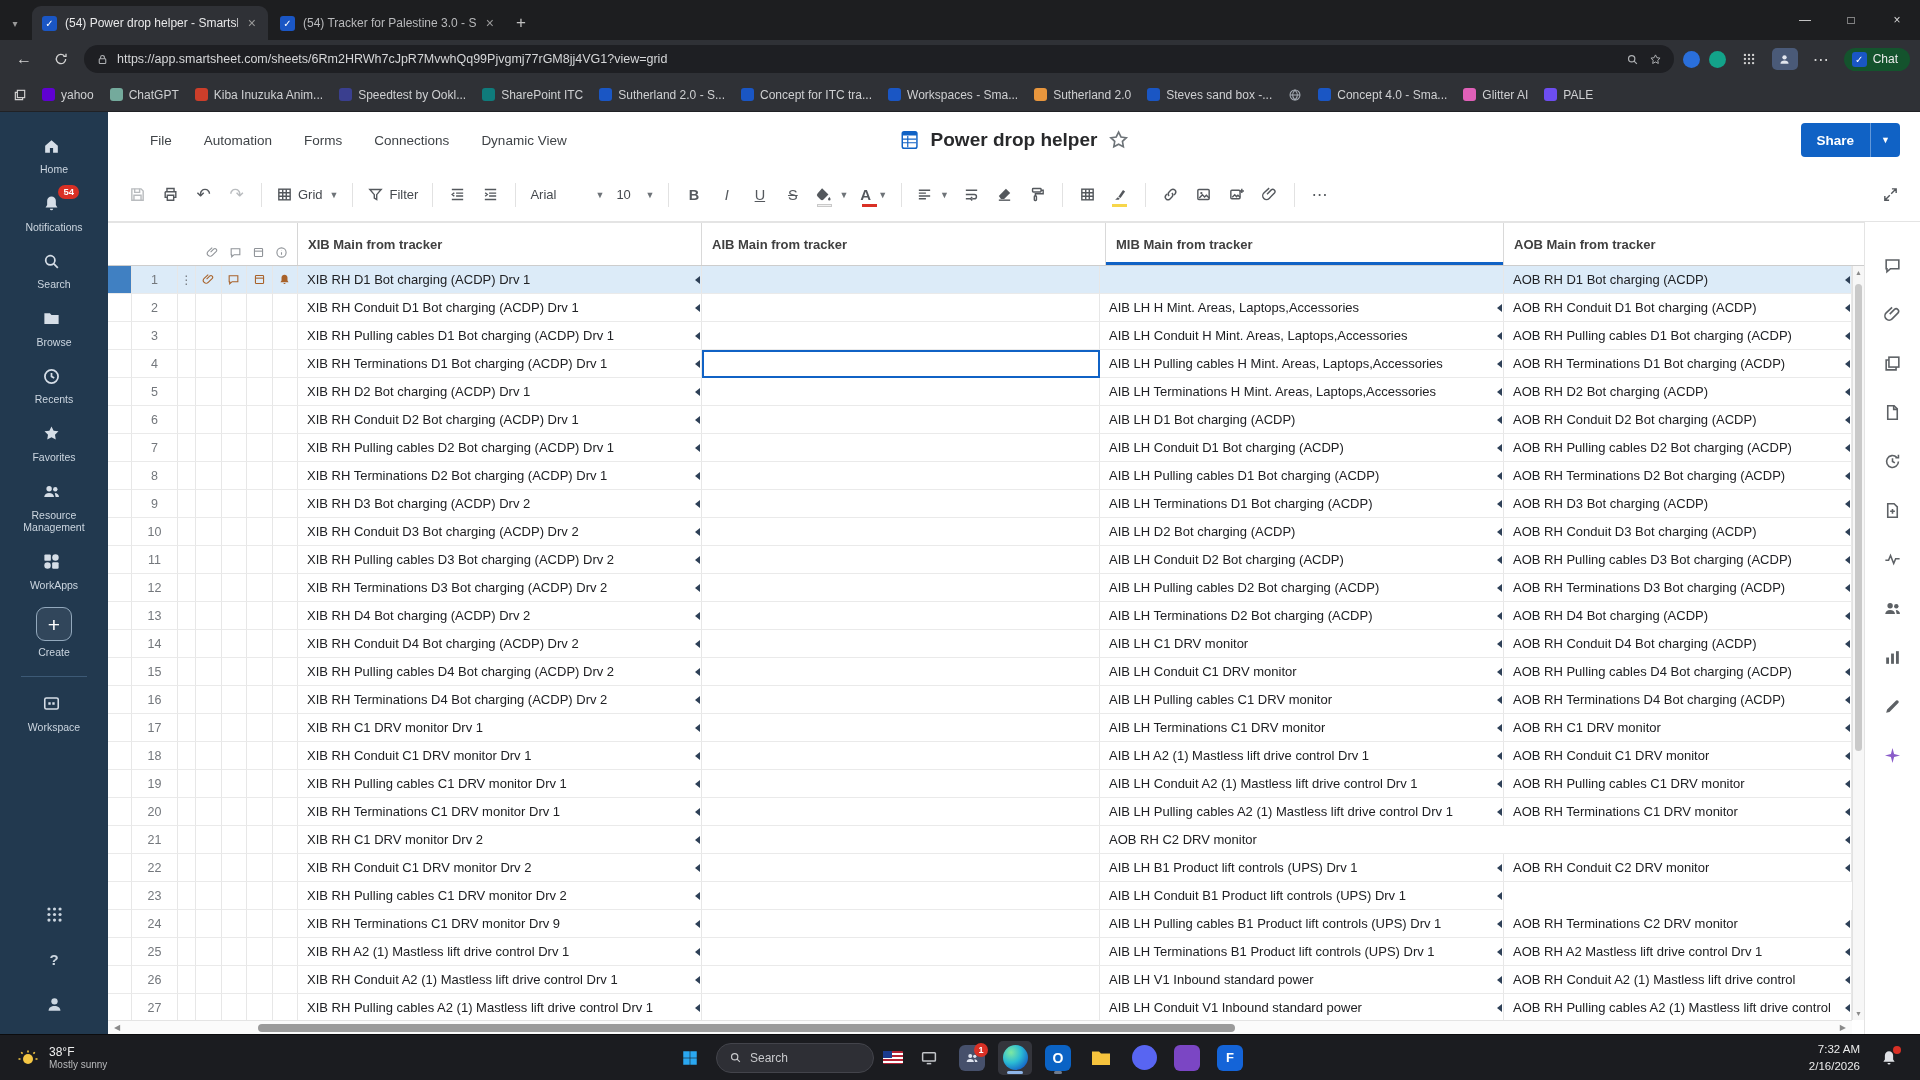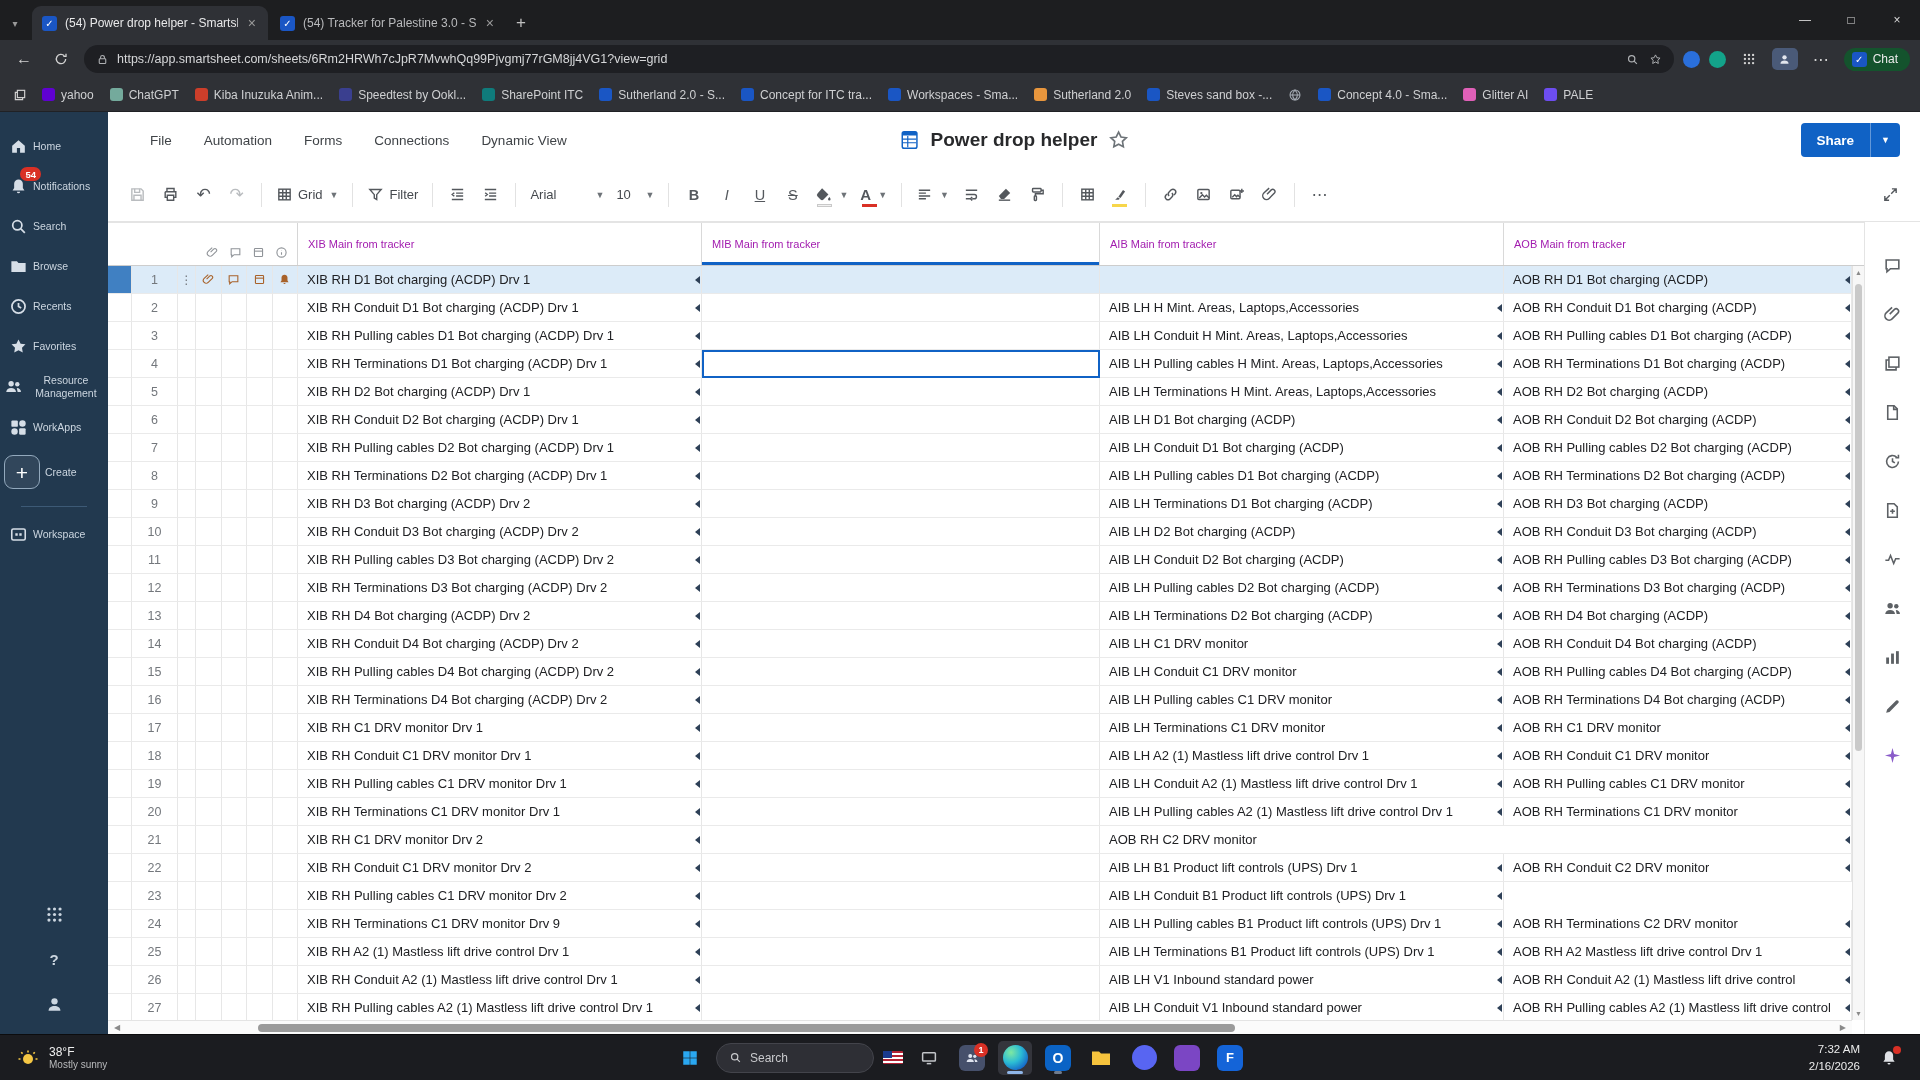--- a/index.html
+++ b/index.html
@@ -39,22 +39,22 @@
 
   
   .bookmarks{height:34px;background:#2f3136;display:flex;align-items:center;gap:2px;padding:0 8px;color:#cfd0d2;font-size:12px;border-bottom:1px solid #202125}
   .bm{display:flex;align-items:center;gap:6px;padding:4px 8px;border-radius:6px;white-space:nowrap}
   .bm-dot{width:13px;height:13px;border-radius:3px;flex:none}
   .bm .ic{width:14px;height:14px;color:#a7adb5}
 
   
   .sidebar{position:absolute;left:0;top:112px;bottom:46px;width:108px;background:#22394f;display:flex;flex-direction:column;align-items:center;padding-top:14px;color:#ccd6e0}
   .sb-nav{display:flex;flex-direction:column;align-items:center;width:100%}
-  .sb-item{width:100%;display:flex;flex-direction:row;align-items:center;gap:5px;padding:8px 4px;font-size:10.5px;text-align:center;line-height:1.2;color:#ccd6e0}
-  .sb-ic{position:relative;width:24px;height:24px;display:flex;align-items:center;justify-content:flex-end}
+  .sb-item{width:100%;display:flex;flex-direction:column;align-items:center;gap:5px;padding:8px 4px;font-size:10.5px;text-align:center;line-height:1.2;color:#ccd6e0}
+  .sb-ic{position:relative;width:24px;height:24px;display:flex;align-items:center;justify-content:flex-start}
   .sb-ic .ic{width:19px;height:19px;color:#d6dee7}
   .sb-badge{position:absolute;top:-7px;right:-13px;background:#d93025;color:#fff;font-size:9.5px;border-radius:9px;padding:1.5px 5px;font-weight:bold}
   .sb-plusbox{width:36px;height:34px;border:1.5px solid #93a9bd;border-radius:9px;background:rgba(255,255,255,.07);font-size:21px;color:#fff;display:flex;align-items:center;justify-content:center}
   .sb-div{width:66px;height:1px;background:#3d5a76;margin:9px 0 7px}
   .sb-bottom{margin-top:auto;display:flex;flex-direction:column;gap:27px;padding-bottom:20px;align-items:center;color:#ccd6e0}
   .sb-bottom .ic{width:19px;height:19px}
   .sb-help{font-size:15px;font-weight:bold}
 
   
   .main{position:absolute;left:108px;top:112px;right:0;bottom:46px;display:flex;flex-direction:column;background:#fff}
@@ -81,21 +81,21 @@
   .fmt-b{font-weight:bold}.fmt-i{font-style:italic}.fmt-u{text-decoration:underline}.fmt-s{text-decoration:line-through}
   .colorbar{position:absolute;bottom:5px;left:7px;width:15px;height:3px}
   .tb-expand{margin-left:auto;color:#54585d}
 
   
   .content{flex:1;display:flex;min-height:0}
   .gridwrap{flex:1;position:relative;display:flex;flex-direction:column;min-width:0}
   .ghead{height:44px;display:flex;border-top:1px solid #e4e4e4;border-bottom:1px solid #cdcdcd;background:#fff;flex:none}
   .gh-region{display:flex;width:190px;border-right:1px solid #d6d6d6;align-items:flex-end;justify-content:flex-end;gap:10px;padding:0 9px 6px 0;color:#8f9398;flex:none}
   .gh-region .ic{width:13px;height:13px}
-  .gh-cell{display:flex;align-items:center;padding-left:10px;font-size:11px;font-weight:normal;color:#a21caf;border-right:1px solid #d9d9d9;overflow:hidden;white-space:nowrap}
+  .gh-cell{display:flex;align-items:center;padding-left:10px;font-size:13px;font-weight:bold;color:#404040;border-right:1px solid #d9d9d9;overflow:hidden;white-space:nowrap}
   .col-xib{width:404px;flex:none}.col-mib{width:398px;flex:none}.col-aib{width:404px;flex:none}.col-aob{flex:1;border-right:none}
   .gh-active{box-shadow:inset 0 -3px 0 #1062c5}
   .rows{flex:1;overflow:hidden;position:relative}
   .grow{display:flex;height:28px;background:#fff}
   .gc{border-right:1px solid #e7e7e7;border-bottom:1px solid #eaeaea;display:flex;align-items:center;position:relative}
   .c-drag{width:24px;flex:none}
   .c-num{width:46px;flex:none;justify-content:center;font-size:12.5px;color:#73777c}
   .c-dots{width:18px;flex:none;justify-content:center;color:#73777c;font-size:12px}
   .c-ico{width:25.5px;flex:none;justify-content:center}
   .row-ic{width:13px;height:13px;color:#a8622a}
@@ -738,22 +738,22 @@
                 <use href="#s-bubble"></use>
               </svg>
             <svg class="ic">
                 <use href="#s-box"></use>
               </svg>
             <svg class="ic">
                 <use href="#s-info"></use>
               </svg>
           </div>
         <div class="gh-cell col-xib">XIB Main from tracker</div>
+            <div class="gh-cell col-aib">AIB Main from tracker</div>
             <div class="gh-cell col-mib gh-active">MIB Main from tracker</div>
-            <div class="gh-cell col-aib">AIB Main from tracker</div>
             <div class="gh-cell col-aob">AOB Main from tracker</div>
           </div>
         <div class="rows">
             <div class="grow sel">
               <div class="gc c-drag"></div>
               <div class="gc c-num">1</div>
               <div class="gc c-dots">⋮</div>
               <div class="gc c-ico">
                 <svg class="ic row-ic">
                   <use href="#s-clip"></use>

